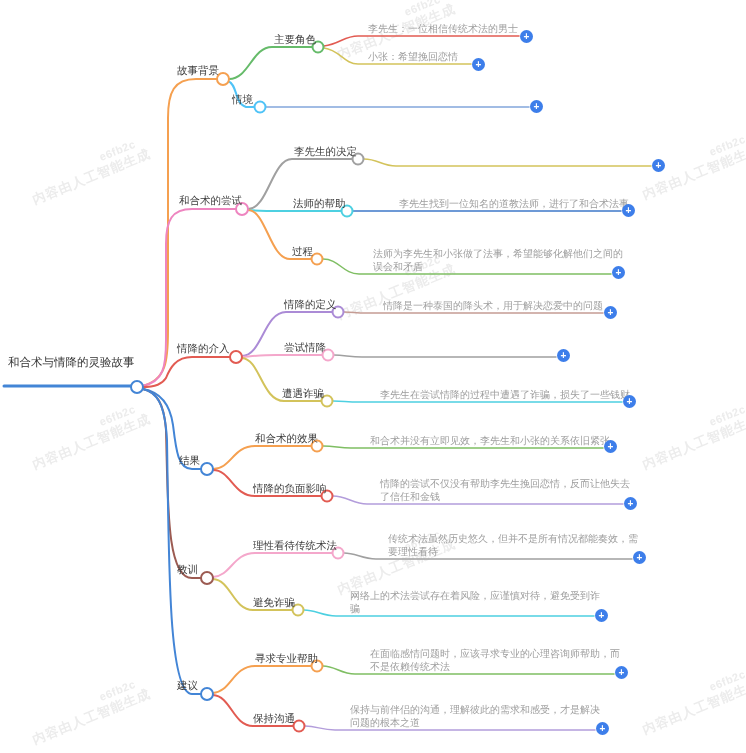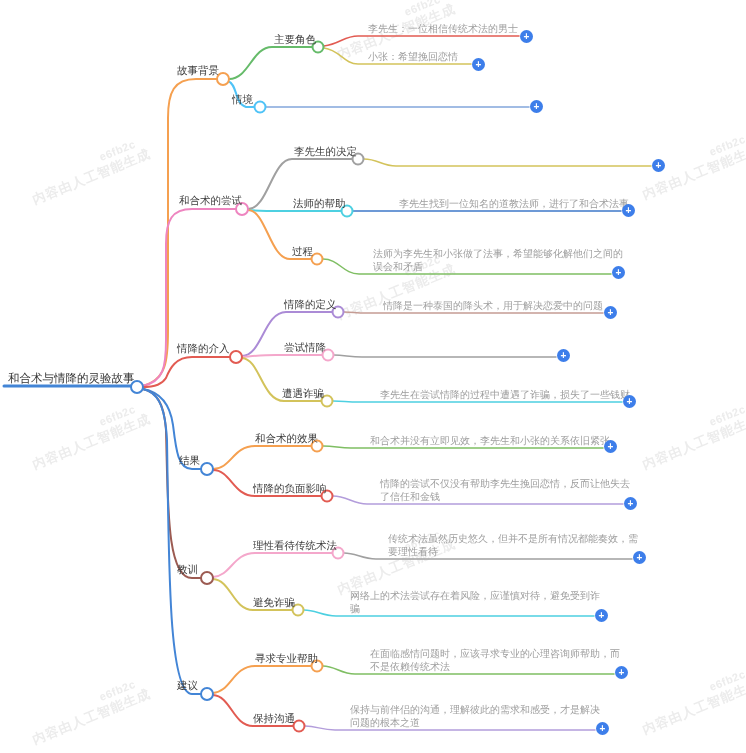--- a/index.html
+++ b/index.html
@@ -132,21 +132,21 @@
       <circle cx="327" cy="401" r="5.5" fill="#fff" stroke="#d3c35b" stroke-width="2"></circle>
       <circle cx="317" cy="446" r="5.5" fill="#fff" stroke="#f5a050" stroke-width="2"></circle>
       <circle cx="327" cy="496" r="5.5" fill="#fff" stroke="#e25b52" stroke-width="2"></circle>
       <circle cx="338" cy="553" r="5.5" fill="#fff" stroke="#f4a7cb" stroke-width="2"></circle>
       <circle cx="298" cy="610" r="5.5" fill="#fff" stroke="#d3c35b" stroke-width="2"></circle>
       <circle cx="317" cy="666" r="5.5" fill="#fff" stroke="#f5a050" stroke-width="2"></circle>
       <circle cx="299" cy="726" r="5.5" fill="#fff" stroke="#e25b52" stroke-width="2"></circle>
     </g>
   </svg>
 
-  <div class="node-label root-label" style="left:8px;top:371px">和合术与情降的灵验故事</div>
+  <div class="node-label root-label" style="left:8px;top:355px">和合术与情降的灵验故事</div>
 
   <div class="node-label" style="left:177px;top:64px">故事背景</div>
   <div class="node-label" style="left:179px;top:194px">和合术的尝试</div>
   <div class="node-label" style="left:177px;top:342px">情降的介入</div>
   <div class="node-label" style="left:179px;top:454px">结果</div>
   <div class="node-label" style="left:177px;top:563px">教训</div>
   <div class="node-label" style="left:177px;top:679px">建议</div>
 
   <div class="node-label" style="left:274px;top:33px">主要角色</div>
   <div class="node-label" style="left:232px;top:93px">情境</div>

